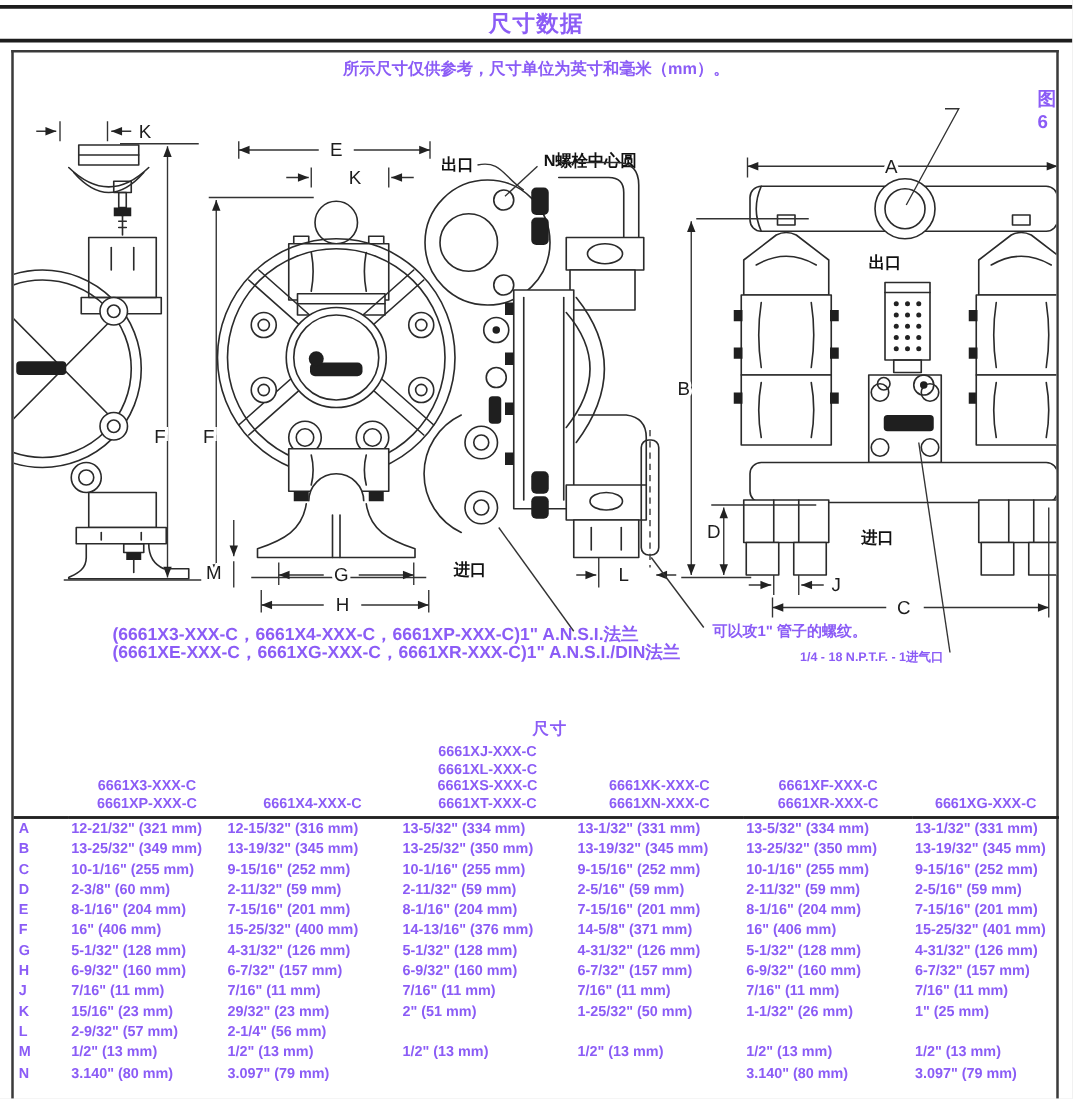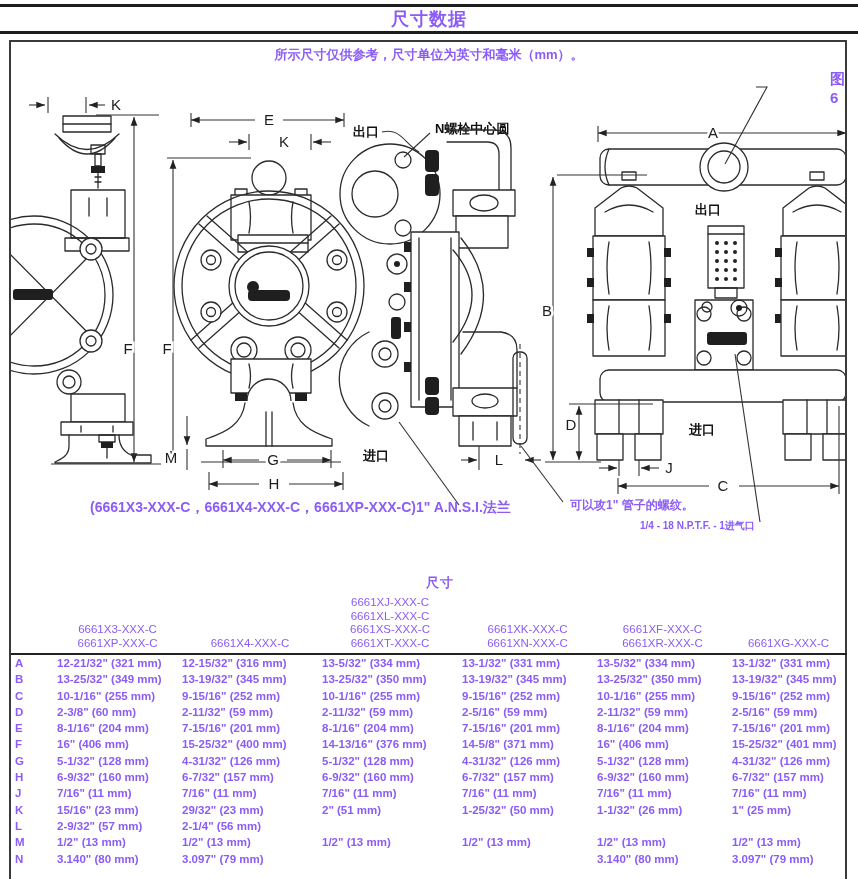--- a/index.html
+++ b/index.html
@@ -18,21 +18,21 @@
   .thread-note{position:absolute;left:300px;top:81px;width:440px;text-align:right;
                font-size:10.5px;font-weight:700;line-height:13.5px;white-space:nowrap;}
   .flange-note{position:absolute;left:90px;top:501px;width:342px;text-align:right;
                font-size:14px;font-weight:700;line-height:13.5px;white-space:nowrap;}
   .tap-note{position:absolute;left:570px;top:497px;font-size:12px;font-weight:700;}
   .air-note{position:absolute;left:640px;top:519px;font-size:10px;font-weight:700;}
   .table-title{position:absolute;left:0;top:574px;width:880px;text-align:center;
                font-size:13px;font-weight:700;letter-spacing:1px;}
   .dim-table{position:absolute;left:11px;top:588px;width:836px;border-collapse:collapse;
              font-size:11.5px;font-weight:700;table-layout:fixed;}
-  .dim-table th{vertical-align:bottom;text-align:center;font-size:11.5px;font-weight:400;
+  .dim-table th{vertical-align:bottom;text-align:center;font-size:11.5px;font-weight:700;
                 padding:8px 0 3px 0;border-bottom:2px solid #222;line-height:13.5px;white-space:nowrap;}
   .dim-table td{padding:0 2px;line-height:16.3px;white-space:nowrap;overflow:hidden;}
   .dim-table td.lbl{font-weight:700;padding-left:4px;}
   
   .ln{fill:none;stroke:#2b2b2b;stroke-width:1.3;stroke-linejoin:round;stroke-linecap:round;}
   .wf{fill:#fff;stroke:#2b2b2b;stroke-width:1.3;stroke-linejoin:round;}
   .dk{fill:#1f1f1f;stroke:none;}
   .dim{fill:none;stroke:#333;stroke-width:1.1;}
   .dimlbl{font-family:"Liberation Sans",sans-serif;font-size:15px;fill:#1d1d1d;
           text-anchor:middle;paint-order:stroke;stroke:#fff;stroke-width:5px;}
@@ -365,20 +365,21 @@
       </g>
     </svg>
   </div>
 
   <div class="fig-note">所示尺寸仅供参考，尺寸单位为英寸和毫米（mm）。</div>
   <div class="fig-label">图 6</div>
   <div class="thread-note">
   </div>
   <div class="flange-note">
     <div>(6661X3-XXX-C，6661X4-XXX-C，6661XP-XXX-C)1" A.N.S.I.法兰</div>
+    <div>(6661XE-XXX-C，6661XG-XXX-C，6661XR-XXX-C)1" A.N.S.I./DIN法兰</div>
   </div>
   <div class="tap-note">可以攻1" 管子的螺纹。</div>
   <div class="air-note">1/4 - 18 N.P.T.F. - 1进气口</div>
 
   <div class="table-title">尺寸</div>
   <table class="dim-table">
     <colgroup>
       <col style="width:44px">
         <col style="width:125px">
         <col style="width:140px">

